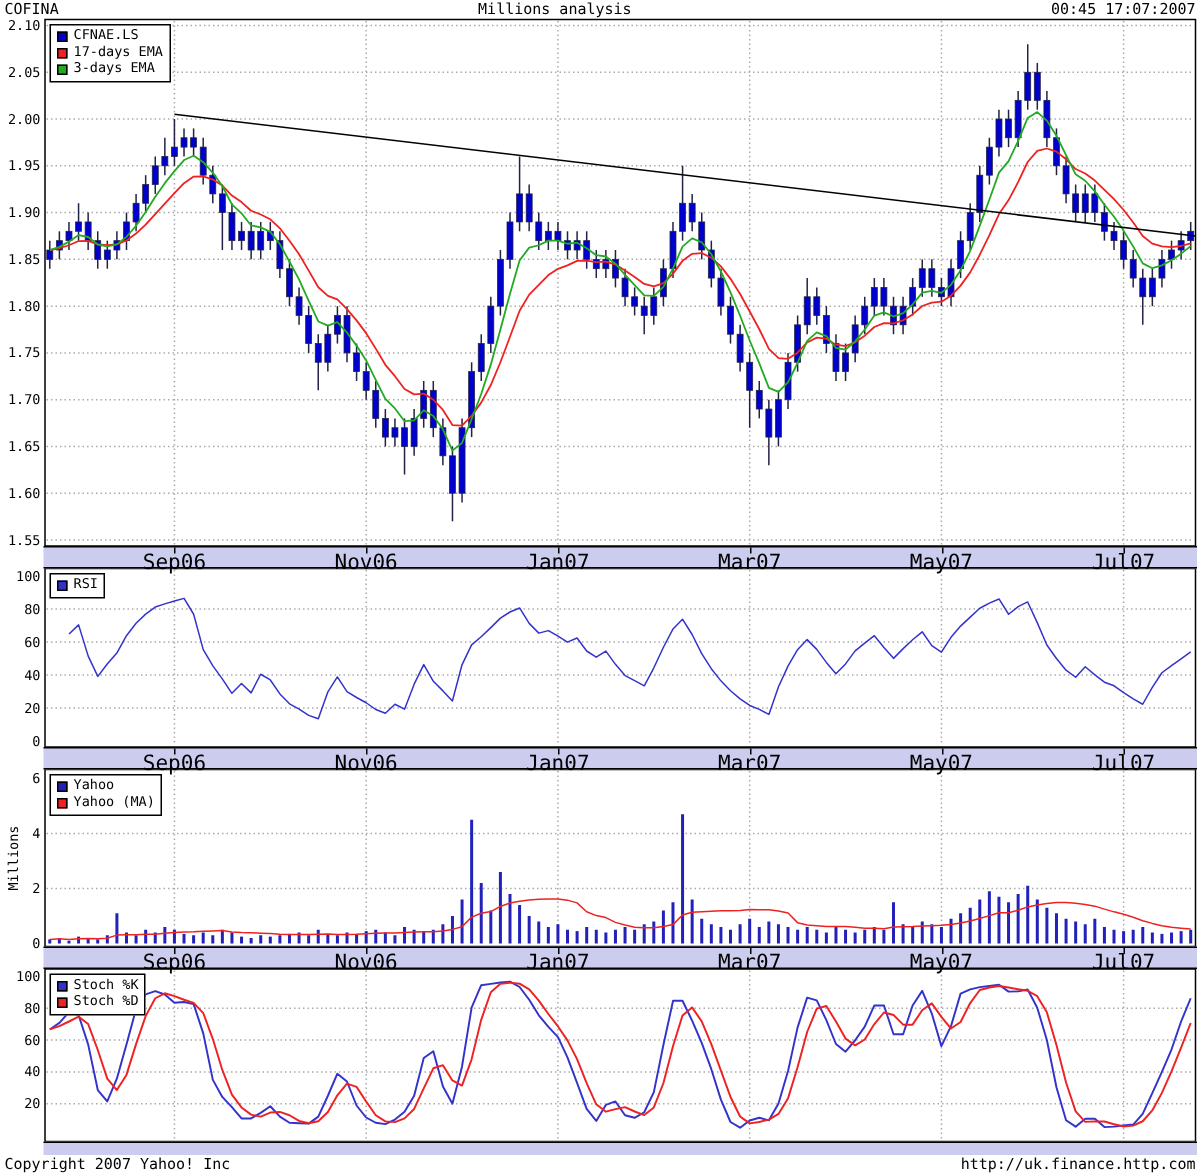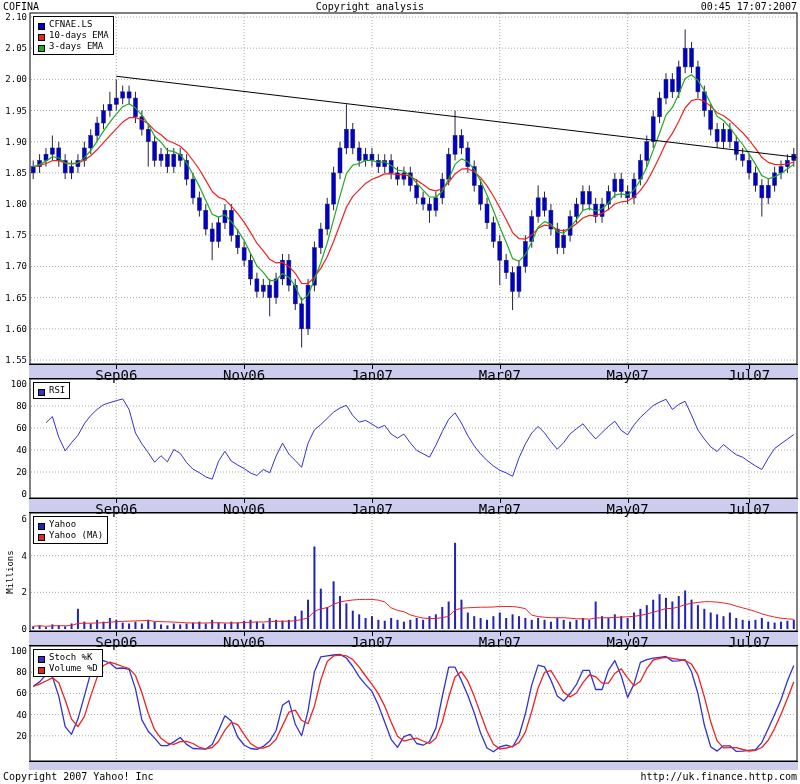--- a/index.html
+++ b/index.html
@@ -6,33 +6,33 @@
   html,body{background:#fff}
   body{font-family:"DejaVu Sans Mono","Liberation Mono",monospace;color:#000}
   .page{position:relative;width:800px;height:784px;background:#fff;overflow:hidden}
   .header{position:absolute;top:0;left:0;width:100%;height:13px;display:flex;justify-content:space-between;padding:1px 3px;font-size:10px;line-height:11px}
   #chart-svg{position:absolute;top:0;left:0}
   svg text{font-family:"DejaVu Sans Mono","Liberation Mono",monospace;font-size:9px;fill:#000}
   .band{position:absolute;left:29px;width:769px;background:#ccccee;border-top:1px solid #000;border-bottom:1px solid #000;z-index:3}
   .band .xlabel{position:absolute;top:2px;font-size:14px;transform:translateX(-50%);white-space:nowrap}
   .band .tick{position:absolute;top:0;height:4px;width:0;border-left:1px solid #000}
   .legend{position:absolute;background:#fff;border:1px solid #000;padding:2px 4px;z-index:5}
-  .legend-row{display:flex;align-items:flex-end;gap:4px;font-size:9px;line-height:11px;white-space:nowrap}
+  .legend-row{display:flex;align-items:center;gap:4px;font-size:9px;line-height:11px;white-space:nowrap}
   .swatch{width:7px;height:7px;border:1px solid #000;display:inline-block;flex:0 0 auto}
   .millions{position:absolute;left:10px;top:572px;transform:translate(-50%,-50%) rotate(-90deg);font-size:9px;white-space:nowrap;z-index:4}
   .footer{position:absolute;top:770px;left:0;width:100%;height:14px;display:flex;justify-content:space-between;padding:1px 3px;font-size:10px;background:#fff;z-index:4}
 </style>
 </head>
 <body>
 
 <div class="page">
 
   <div class="header">
     <span>COFINA</span>
-    <span>Copyright analysis</span>
+    <span>Millions analysis</span>
     <span>00:45 17:07:2007</span>
   </div>
 
   <svg id="chart-svg" width="800" height="784">
       <g>
         <rect x="30" y="13" width="767" height="351" fill="none" stroke="#000" stroke-width="1"></rect>
         <rect x="30" y="379" width="767" height="119" fill="none" stroke="#000" stroke-width="1"></rect>
         <rect x="30" y="513" width="767" height="118" fill="none" stroke="#000" stroke-width="1"></rect>
         <rect x="30" y="646" width="767" height="115" fill="none" stroke="#000" stroke-width="1"></rect>
       </g>
@@ -546,21 +546,21 @@
     </div>
   <div class="band" style="top:761px;height:10px"></div>
 
   <div id="legend-main" class="legend" style="top:16px;left:33px">
       <div class="legend-row">
         <span class="swatch" style="background: rgb(0, 0, 204);"></span>
         <span>CFNAE.LS</span>
       </div>
       <div class="legend-row">
         <span class="swatch" style="background: rgb(238, 34, 34);"></span>
-        <span>10-days EMA</span>
+        <span>17-days EMA</span>
       </div>
       <div class="legend-row">
         <span class="swatch" style="background: rgb(34, 170, 34);"></span>
         <span>3-days EMA</span>
       </div>
     </div>
   <div id="legend-rsi" class="legend" style="top:382px;left:33px">
       <div class="legend-row">
         <span class="swatch" style="background: rgb(51, 51, 204);"></span>
         <span>RSI</span>
@@ -576,21 +576,21 @@
         <span>Yahoo (MA)</span>
       </div>
     </div>
   <div id="legend-stoch" class="legend" style="top:649px;left:33px">
       <div class="legend-row">
         <span class="swatch" style="background: rgb(51, 51, 204);"></span>
         <span>Stoch %K</span>
       </div>
       <div class="legend-row">
         <span class="swatch" style="background: rgb(238, 34, 34);"></span>
-        <span>Volume %D</span>
+        <span>Stoch %D</span>
       </div>
     </div>
 
   <div class="millions">Millions</div>
 
   <div class="footer">
     <span>Copyright 2007 Yahoo! Inc</span>
     <span>http://uk.finance.http.com</span>
   </div>
 

